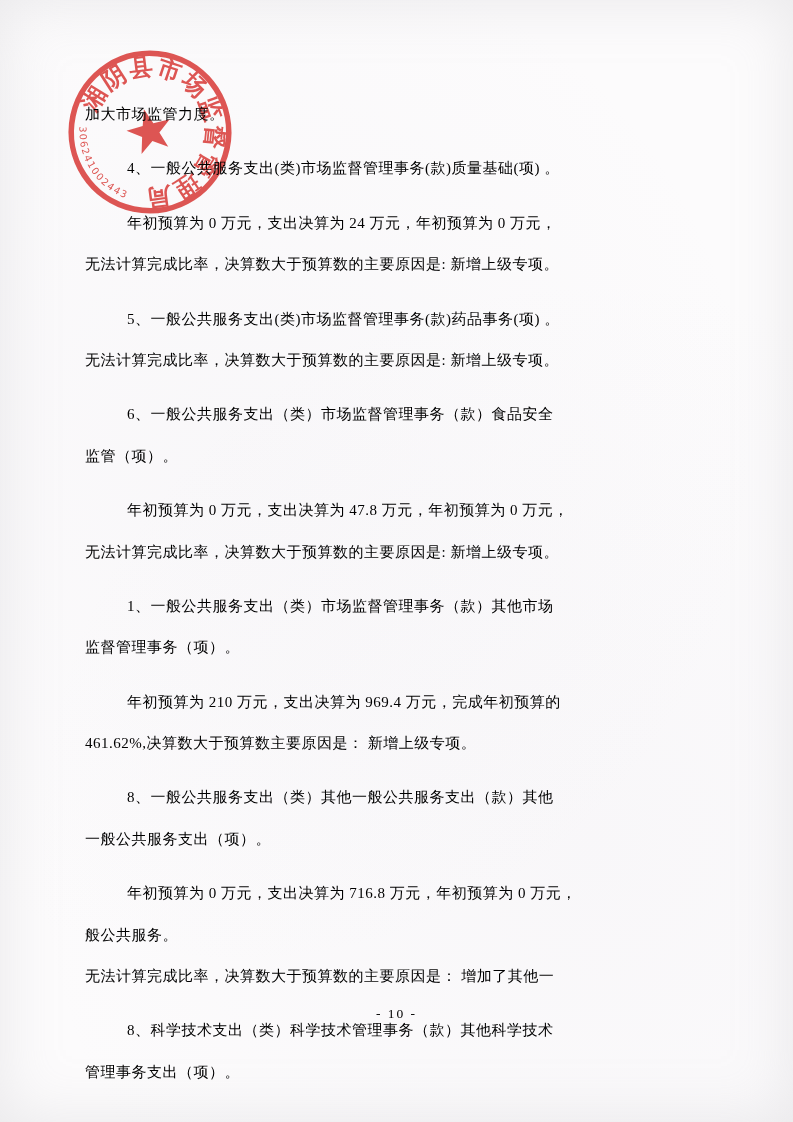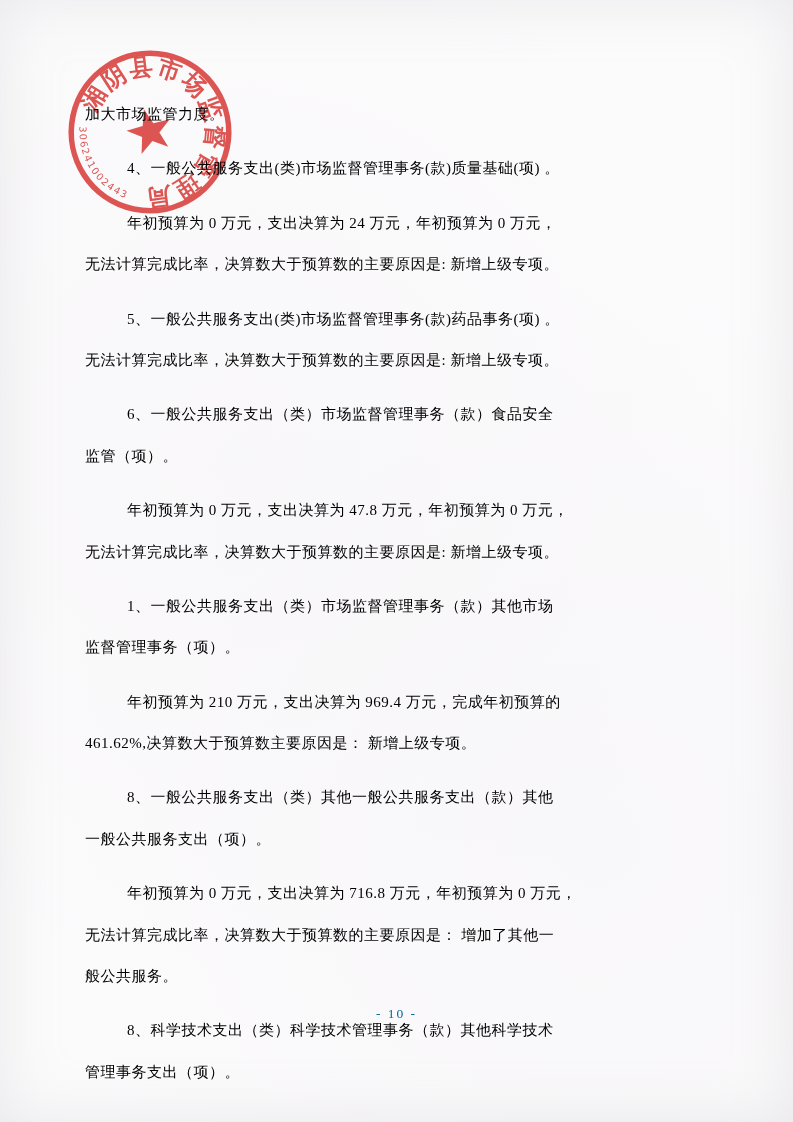--- a/index.html
+++ b/index.html
@@ -37,21 +37,21 @@
     white-space: nowrap;
     letter-spacing: 0.5px;
   }
   .line.indent { padding-left: 42px; margin-top: 13px; }
   .footer {
     position: absolute;
     left: 0; right: 0; top: 1006px;
     text-align: center;
     font-size: 13.5px;
     letter-spacing: 2px;
-    color: #0369a1;
+    color: #000000;
   }
   .seal {
     position: absolute;
     left: 58px; top: 40px;
     width: 184px; height: 184px;
     mix-blend-mode: multiply;
     opacity: 0.88;
     pointer-events: none;
   }
   .seal svg { width: 100%; height: 100%; }
@@ -101,21 +101,21 @@
       <div class="line">监管（项）。</div>
       <div class="line indent">年初预算为 0 万元，支出决算为 47.8 万元，年初预算为 0 万元，</div>
       <div class="line">无法计算完成比率，决算数大于预算数的主要原因是: 新增上级专项。</div>
       <div class="line indent">1、一般公共服务支出（类）市场监督管理事务（款）其他市场</div>
       <div class="line">监督管理事务（项）。</div>
       <div class="line indent">年初预算为 210 万元，支出决算为 969.4 万元，完成年初预算的</div>
       <div class="line">461.62%,决算数大于预算数主要原因是： 新增上级专项。</div>
       <div class="line indent">8、一般公共服务支出（类）其他一般公共服务支出（款）其他</div>
       <div class="line">一般公共服务支出（项）。</div>
       <div class="line indent">年初预算为 0 万元，支出决算为 716.8 万元，年初预算为 0 万元，</div>
+      <div class="line">般公共服务。</div>
       <div class="line">无法计算完成比率，决算数大于预算数的主要原因是： 增加了其他一</div>
-      <div class="line">般公共服务。</div>
       <div class="line indent">8、科学技术支出（类）科学技术管理事务（款）其他科学技术</div>
       <div class="line">管理事务支出（项）。</div>
     </div>
 
   <div class="footer">- 10 -</div>
 
 </div>
 
 </body></html>

